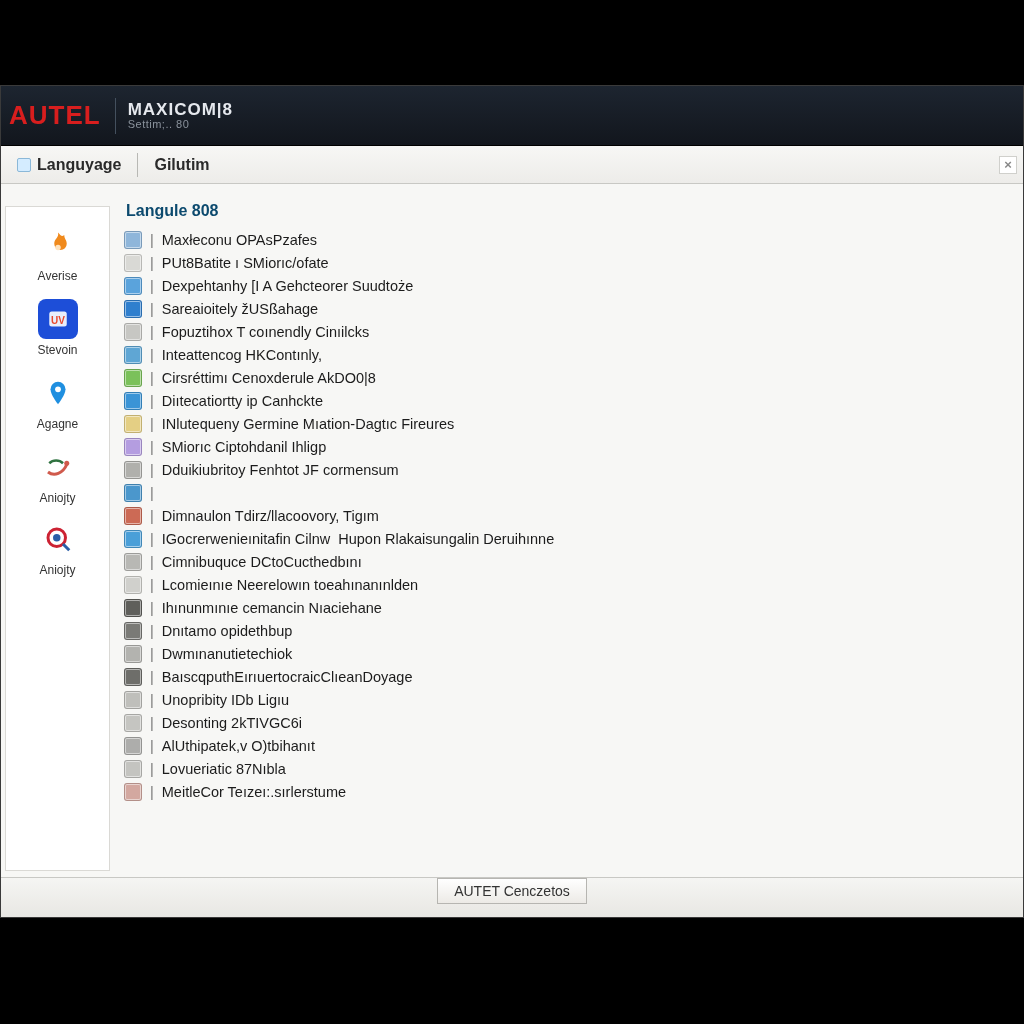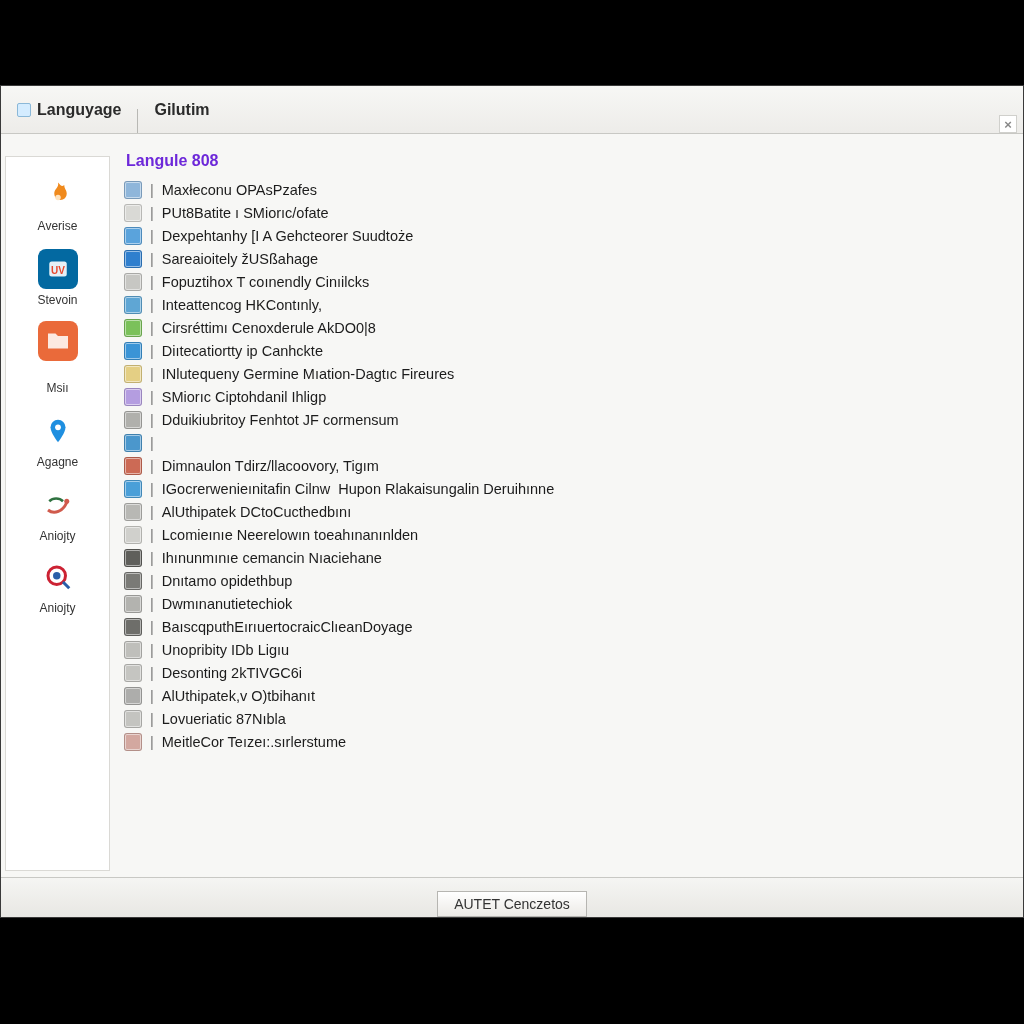--- a/index.html
+++ b/index.html
@@ -44,25 +44,25 @@
   .product {
     display: flex;
     flex-direction: column;
     line-height: 1.05;
   }
   .product-main { font-size: 17px; letter-spacing: 1px; color: #e6e9ee; font-weight: 600; }
   .product-sub  { font-size: 11px; color: #8a929c; letter-spacing: .5px; }
 
   
   .tabstrip {
-    height: 48px;
+    height: 38px;
     background: linear-gradient(#f7f7f5,#edece9);
     border-bottom: 1px solid #c8c8c4;
     display: flex;
-    align-items: flex-end;
+    align-items: center;
     padding: 0 6px;
     font-size: 16px;
     color: #2a2a2a;
     font-weight: 600;
   }
   .tab {
     display: flex;
     align-items: center;
     gap: 6px;
     padding: 0 10px;
@@ -131,21 +131,21 @@
   .sb-ico svg { width: 30px; height: 30px; }
 
   .content {
     flex:1;
     padding: 18px 10px 4px 14px;
     overflow: hidden;
   }
   .section-title {
     font-size: 16px;
     font-weight: 700;
-    color: #6d28d9;
+    color: #0c4a6e;
     margin: 0 0 10px 2px;
   }
   .list {
     display:flex;
     flex-direction:column;
     gap: 3px;
   }
   .row {
     display:flex;
     align-items:center;
@@ -162,36 +162,44 @@
     border: 1px solid rgba(0,0,0,.15);
     box-shadow: inset 0 0 0 1px rgba(255,255,255,.5);
   }
 
   
   .footer {
     height: 40px;
     background: linear-gradient(#f5f5f3,#e8e7e3);
     border-top: 1px solid #c8c8c4;
     display:flex;
-    align-items:flex-end;
+    align-items:flex-start;
     justify-content:center;
   }
   .footer-btn {
     font-size: 14px;
     padding: 4px 16px;
     background: linear-gradient(#ffffff,#eceae6);
     border: 1px solid #b6b5b1;
     color:#333;
   }
 </style>
 </head>
 <body>
 
 <div class="window">
 
+  <div class="titlebar">
+    <span class="brand">AUTEL</span>
+    <span class="brand-sep"></span>
+    <span class="product">
+      <span class="product-main">MAXICOM|8</span>
+      <span class="product-sub">Settim;.. 80</span>
+    </span>
+  </div>
 
   <div class="tabstrip">
     <div class="tab">
       <span class="mini-icon"></span>
       <span>Languyage</span>
     </div>
     <span class="tab-sep"></span>
     <div class="tab">
       <span>Gilutim</span>
     </div>
@@ -205,37 +213,29 @@
         <span class="sb-ico">
           <svg viewBox="0 0 24 24">
               <path fill="#f08a1d" d="M12 2c1 4-3 5-3 9a5 5 0 0010 0c0-3-2-4-2-7-2 2-3 0-5-2z"></path>
               <circle cx="12" cy="14" r="2.2" fill="#ffe3bf"></circle>
             </svg>
         </span>
         <span>Averise</span>
       </div>
 
       <div class="sb-item">
-        <span class="sb-ico" style="background:#0369a1">
+        <span class="sb-ico" style="background:#1d4ed8">
           <svg viewBox="0 0 24 24">
               <rect x="5" y="6" width="14" height="12" rx="2" fill="#fff" opacity=".9"></rect>
               <text x="12" y="16" text-anchor="middle" font-size="8" fill="#e8492e" font-weight="700">UV</text>
             </svg>
         </span>
         <span>Stevoin</span>
       </div>
 
-      <div class="sb-item" style="padding-top:2px">
-        <span class="sb-ico" style="background:#ea6a3a">
-          <svg viewBox="0 0 24 24">
-              <path fill="#fff" opacity=".85" d="M4 6h6l2 2h8v10H4z"></path>
-            </svg>
-        </span>
-        <span style="margin-top:16px">Msiı</span>
-      </div>
 
       <div class="sb-item">
         <span class="sb-ico">
           <svg viewBox="0 0 24 24">
               <path fill="#1f8fe0" d="M12 3a6 6 0 00-6 6c0 4.5 6 12 6 12s6-7.5 6-12a6 6 0 00-6-6z"></path>
               <circle cx="12" cy="9" r="2.3" fill="#fff"></circle>
             </svg>
         </span>
         <span>Agagne</span>
       </div>
@@ -332,21 +332,21 @@
           </div>
           <div class="row">
             <span class="ico" style="background: rgb(74, 159, 216);"></span>
             <span class="sep">|</span>
             <span>IGocrerwenieınitafin Cilnw</span>
             <span> Hupon Rlakaisungalin Deruihınne</span>
           </div>
           <div class="row">
             <span class="ico" style="background: rgb(184, 184, 180);"></span>
             <span class="sep">|</span>
-            <span>AlUthipatek DCtoCucthedbını</span>
+            <span>Cimnibuquce DCtoCucthedbını</span>
           </div>
           <div class="row">
             <span class="ico" style="background: rgb(208, 208, 204);"></span>
             <span class="sep">|</span>
             <span>Lcomieınıe Neerelowın toeahınanınlden</span>
           </div>
           <div class="row">
             <span class="ico" style="background: rgb(95, 95, 91);"></span>
             <span class="sep">|</span>
             <span>Ihınunmınıe cemancin Nıaciehane</span>

